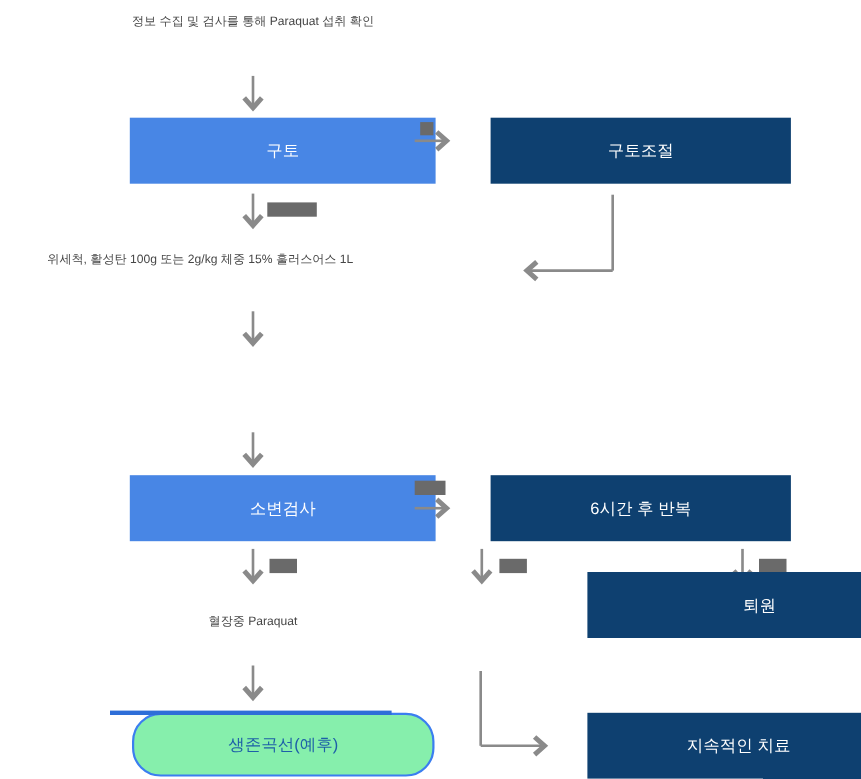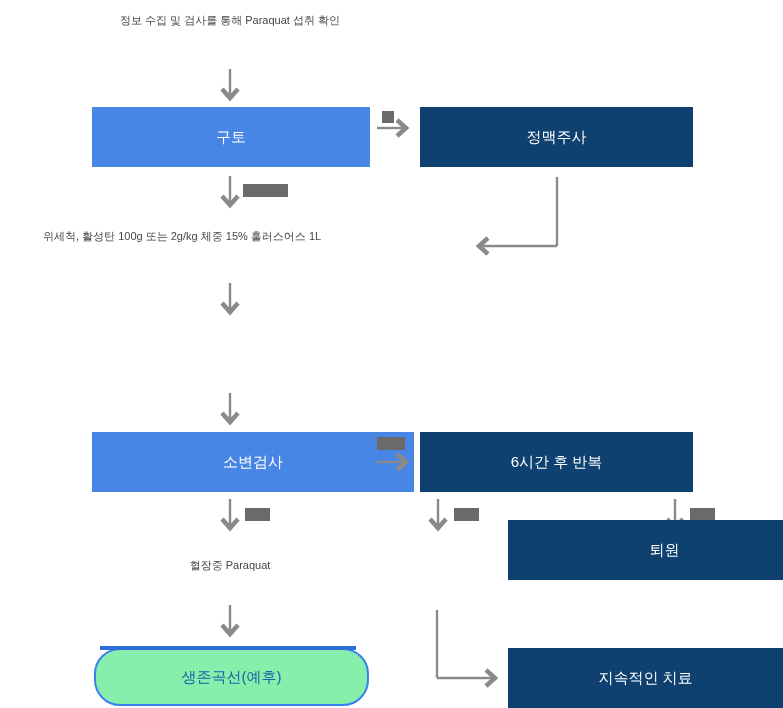--- a/index.html
+++ b/index.html
@@ -19,20 +19,21 @@
     font-size:11px;
     line-height:1.25;
     white-space:nowrap;
   }
   .centered{text-align:center;}
   .box{
     display:flex;align-items:center;justify-content:center;
     color:#ffffff;font-size:15px;
     box-sizing:border-box;
     white-space:nowrap;
+    margin-left:26px;
   }
   .box-blue{background:#4886e5;}
   .box-navy{background:#0e4070;}
   .box-outline{
     background:#86efac;
     border:2px solid #3b7ef0;
     border-radius:26px;
     color:#1d5fa8;
   }
   .topbar{
@@ -62,21 +63,21 @@
   </div>
 
   <div class="abs marker" style="left:382px;top:111px;width:12px;height:12px;"></div>
 
   <svg class="arrow abs" style="left:376px;top:118px;" width="36" height="20">
     <line x1="1" y1="10" x2="27" y2="10" stroke-width="2.4"></line>
     <polyline points="21,2 30,10 21,18" stroke-width="4.5"></polyline>
   </svg>
 
   <div class="abs box box-navy" style="left:420px;top:107px;width:273px;height:60px;">
-    <span>정맥주사</span>
+    <span>구토조절</span>
   </div>
 
   <svg class="arrow abs" style="left:220px;top:175px;" width="20" height="36">
     <line x1="10" y1="1" x2="10" y2="27" stroke-width="2.4"></line>
     <polyline points="2,21 10,30 18,21" stroke-width="4.5"></polyline>
   </svg>
 
   <div class="abs marker" style="left:243px;top:184px;width:45px;height:13px;"></div>
 
   <svg class="arrow abs" style="left:470px;top:172px;" width="95" height="88">
@@ -91,21 +92,21 @@
     <line x1="10" y1="1" x2="10" y2="27" stroke-width="2.4"></line>
     <polyline points="2,21 10,30 18,21" stroke-width="4.5"></polyline>
   </svg>
 
 
   <svg class="arrow abs" style="left:220px;top:392px;" width="20" height="36">
     <line x1="10" y1="1" x2="10" y2="27" stroke-width="2.4"></line>
     <polyline points="2,21 10,30 18,21" stroke-width="4.5"></polyline>
   </svg>
 
-  <div class="abs box box-blue" style="left:92px;top:432px;width:322px;height:60px;">
+  <div class="abs box box-blue" style="left:92px;top:432px;width:278px;height:60px;">
     <span>소변검사</span>
   </div>
 
   <div class="abs marker" style="left:377px;top:437px;width:28px;height:13px;"></div>
 
   <svg class="arrow abs" style="left:376px;top:452px;" width="36" height="20">
     <line x1="1" y1="10" x2="27" y2="10" stroke-width="2.4"></line>
     <polyline points="21,2 30,10 21,18" stroke-width="4.5"></polyline>
   </svg>
 

